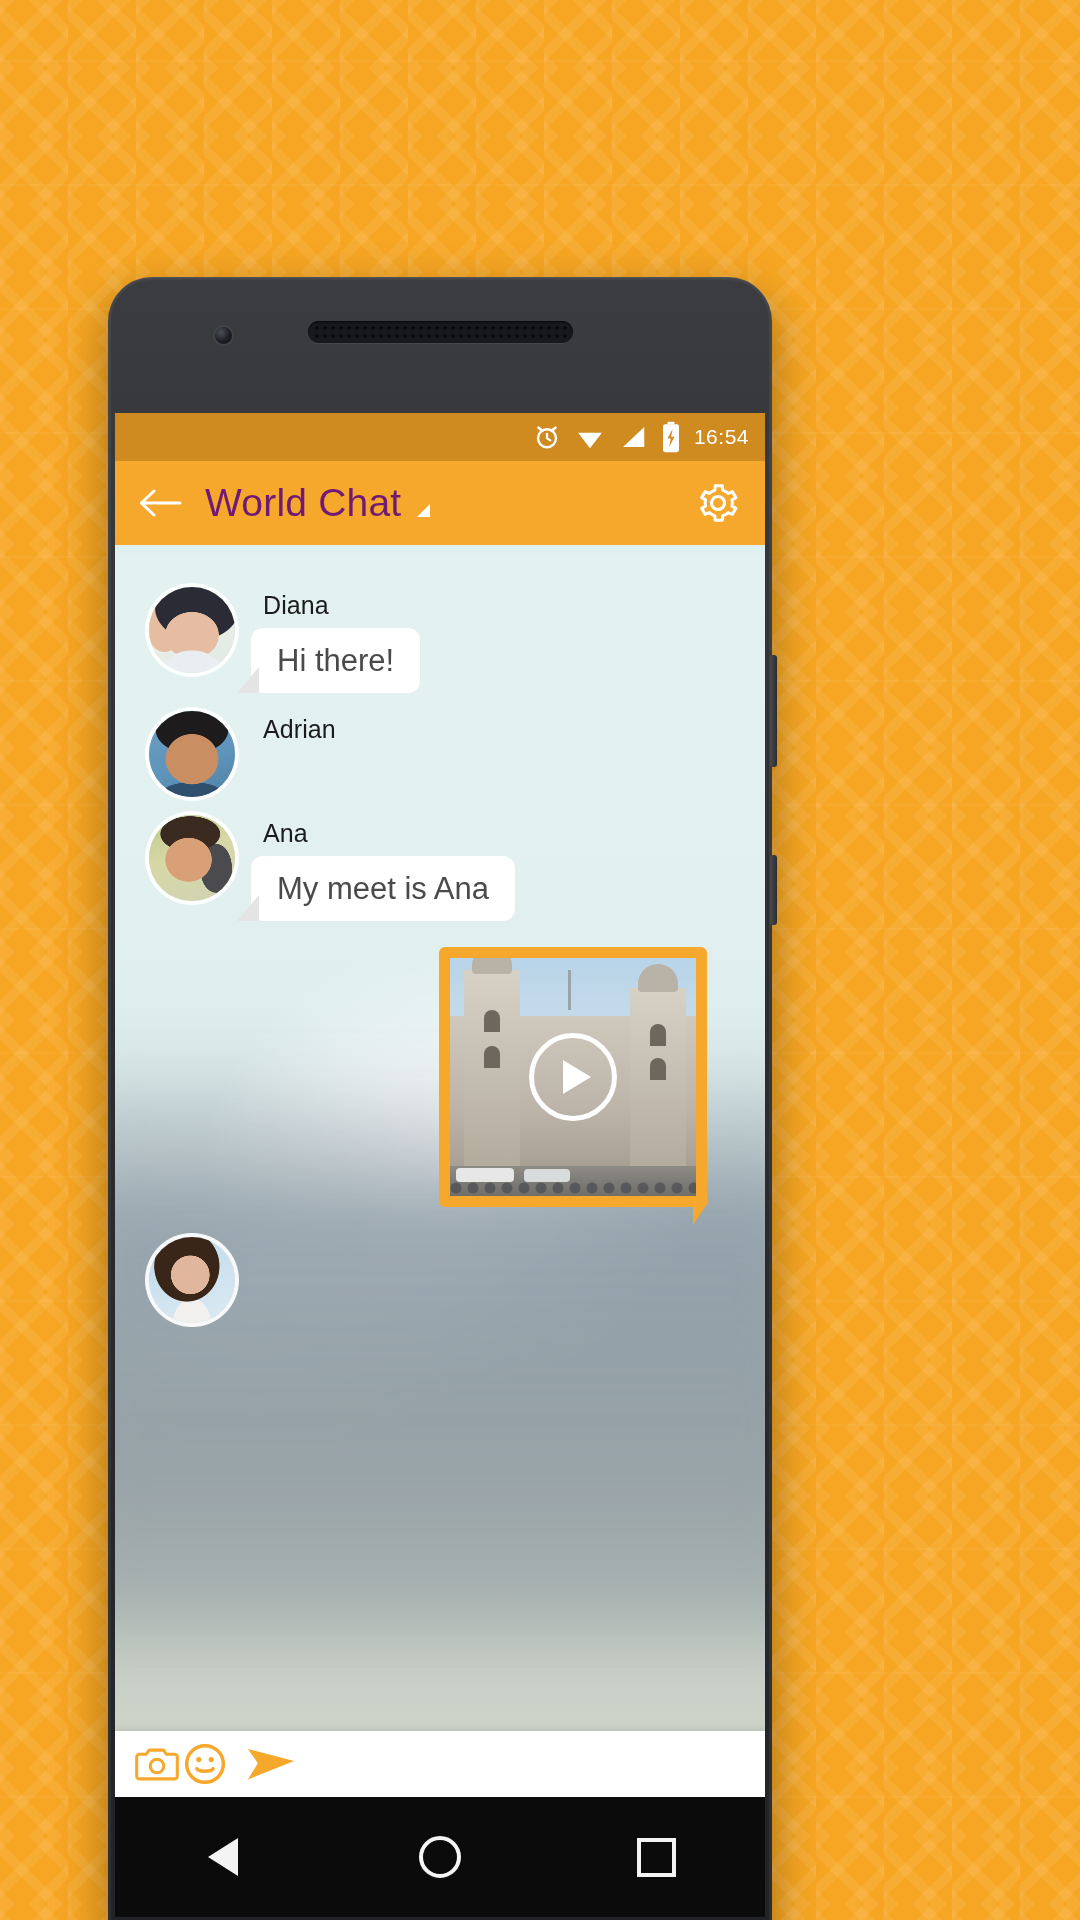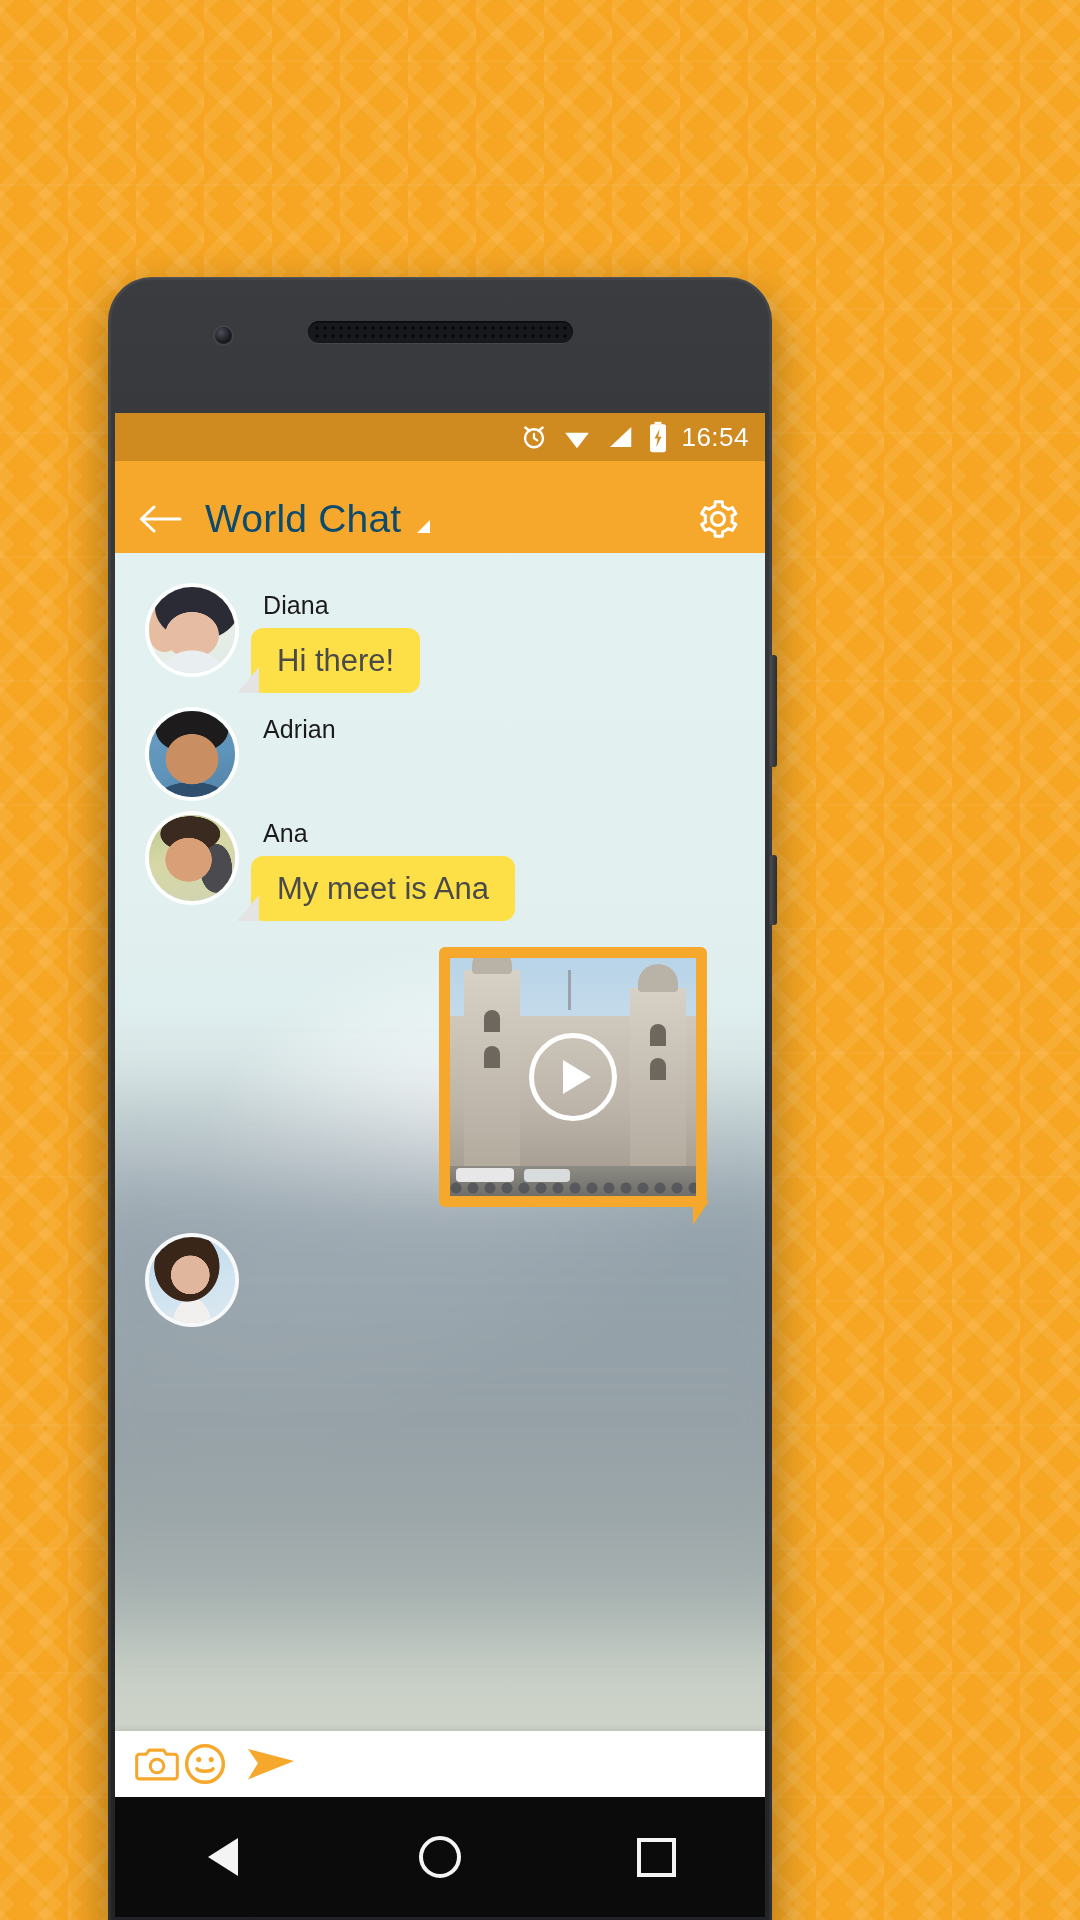--- a/index.html
+++ b/index.html
@@ -64,27 +64,27 @@
   #screen{
     position:absolute;left:7px;top:136px;width:650px;height:1384px;
     background:#dff0ee;overflow:hidden;
   }
 
   
   #statusbar{
     height:48px;background:#cf8a20;display:flex;align-items:center;
     justify-content:flex-end;padding-right:16px;gap:12px;color:#fff;
   }
-  #statusbar .time{font-size:26px;letter-spacing:.5px;font-weight:400;}
+  #statusbar .time{font-size:21px;letter-spacing:.5px;font-weight:400;}
   .sicon{display:inline-flex;align-items:center;justify-content:center;}
 
   
   #appbar{
     height:84px;background:#f6a82c;display:flex;align-items:center;
-    padding:16px 22px;color:#0c4a6e;position:relative;
+    padding:0 22px;color:#701a75;position:relative;
   }
   #appbar .back{width:46px;height:46px;display:flex;align-items:center;justify-content:center;flex:0 0 auto;}
   #appbar .title{
     font-size:39px;font-weight:400;margin-left:22px;letter-spacing:.2px;white-space:nowrap;
   }
   #appbar .caret{
     width:0;height:0;margin-left:16px;margin-top:14px;
     border-left:13px solid transparent;border-bottom:13px solid #fff;
   }
   #appbar .gear{margin-left:auto;width:50px;height:50px;display:flex;align-items:center;justify-content:center;}
@@ -115,21 +115,21 @@
   .avatar{
     width:86px;height:86px;border-radius:50%;flex:0 0 auto;
     box-shadow:0 0 0 4px rgba(255,255,255,.92);
     overflow:hidden;position:relative;background:#cfd6da;
   }
   .avatar .f{position:absolute;inset:0;}
 
   .mcol{margin-left:16px;display:flex;flex-direction:column;}
   .uname{font-size:25px;color:#1b1b1b;margin:4px 0 8px 12px;letter-spacing:.1px;}
   .bubble{
-    position:relative;background:#fde047;border-radius:12px;
+    position:relative;background:#ffffff;border-radius:12px;
     padding:17px 26px;font-size:31px;color:#4a4a4a;line-height:1;
     max-width:470px;
   }
   .bubble::after{
     content:"";position:absolute;left:-14px;bottom:0;
     width:0;height:0;border-style:solid;
     border-width:0 0 26px 22px;border-color:transparent transparent #e4e4e4 transparent;
   }
 
   

